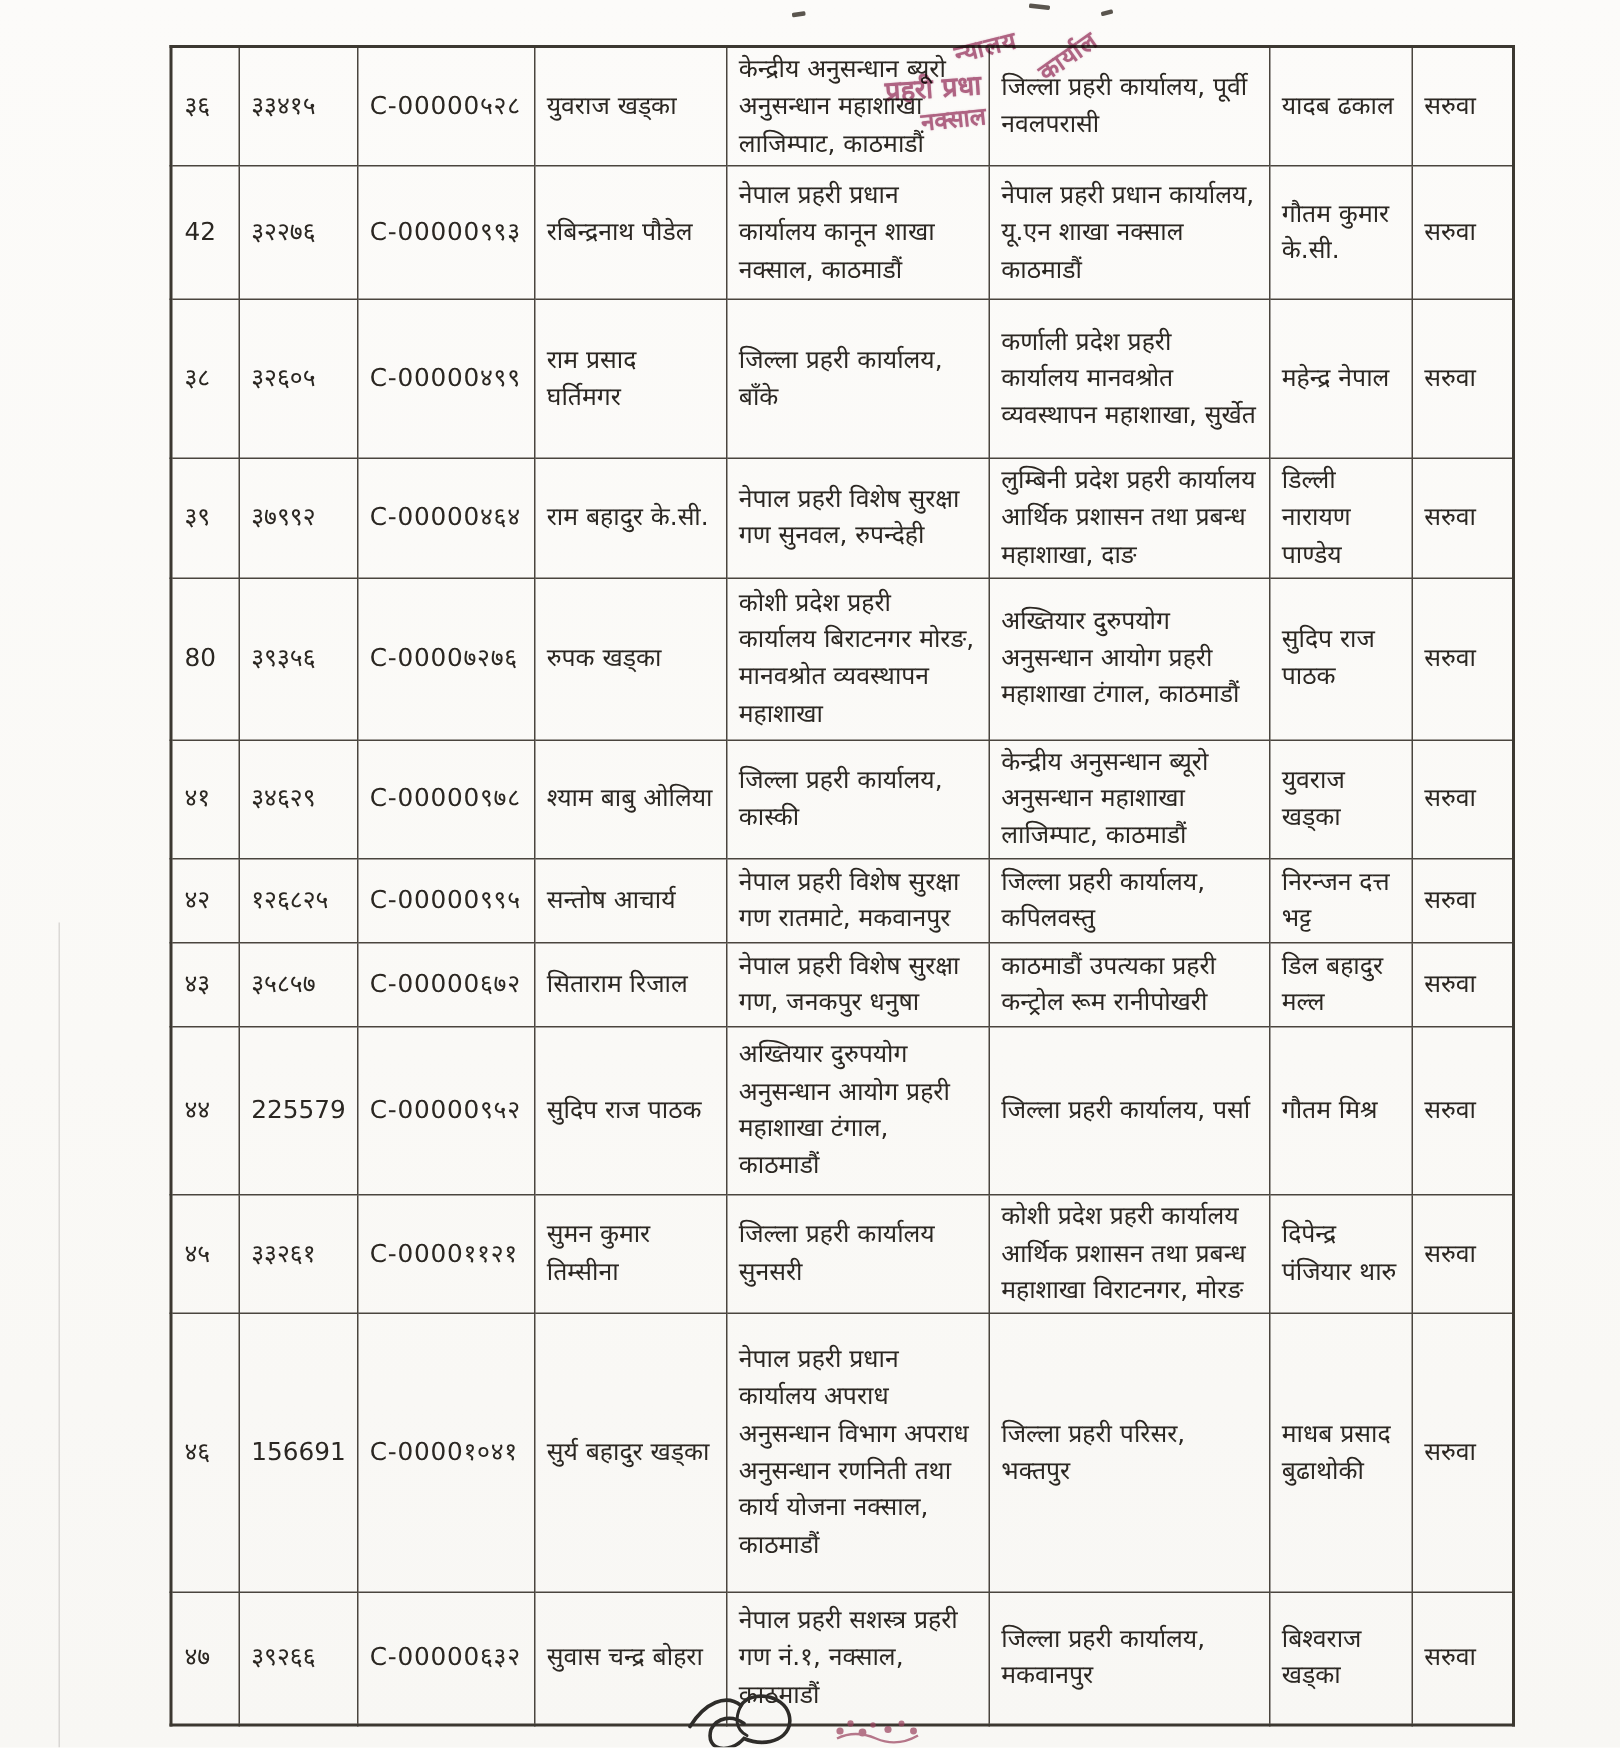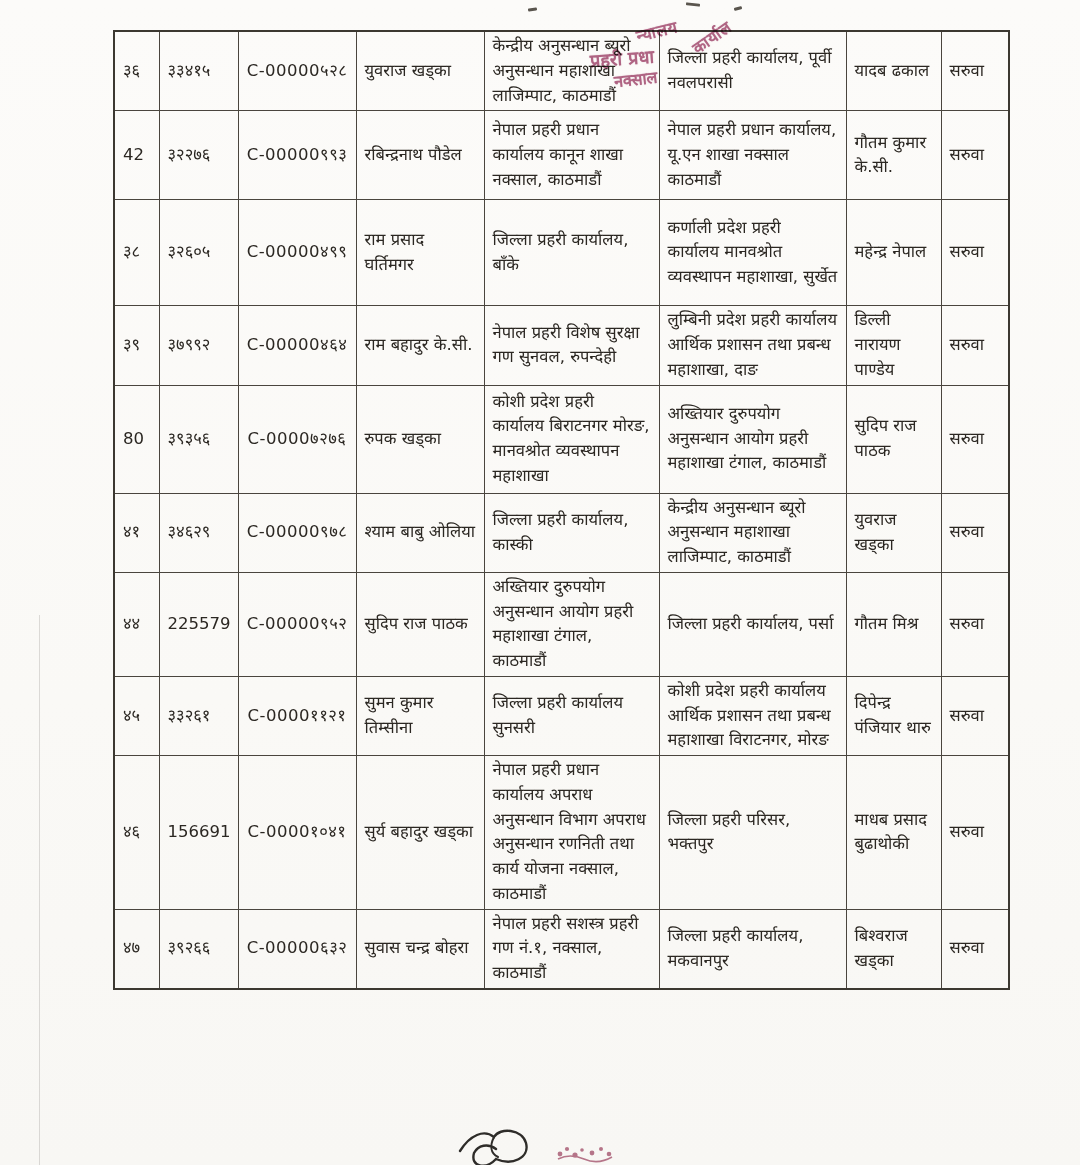--- a/index.html
+++ b/index.html
@@ -25,21 +25,21 @@
   table.doc{border:2px solid #3c3831;}
   table.doc td{
     border:1px solid #4a453e;
     padding:2px 8px;
     vertical-align:middle;
     font-size:16.5px;
     line-height:1.5;
     overflow:hidden;
   }
   td.c{}
-  td.code{text-align:center;font-size:15.5px;letter-spacing:.5px;}
+  td.code{font-size:15.5px;letter-spacing:.5px;}
   tr:nth-child(1){height:77px}
   tr:nth-child(2){height:89px}
   tr:nth-child(3){height:106px}
   tr:nth-child(4){height:79px}
   tr:nth-child(5){height:108px}
   tr:nth-child(6){height:78px}
   tr:nth-child(7){height:56px}
   tr:nth-child(8){height:56px}
   tr:nth-child(9){height:112px}
   tr:nth-child(10){height:75px}
@@ -132,20 +132,40 @@
         <td class="c">सरुवा</td>
       </tr>
       <tr>
         <td class="c">४१</td>
         <td class="c">३४६२९</td>
         <td class="code">C-00000९७८</td>
         <td>श्याम बाबु ओलिया</td>
         <td>जिल्ला प्रहरी कार्यालय, कास्की</td>
         <td>केन्द्रीय अनुसन्धान ब्यूरो अनुसन्धान महाशाखा लाजिम्पाट, काठमाडौं</td>
         <td>युवराज खड्का</td>
+        <td class="c">सरुवा</td>
+      </tr>
+      <tr>
+        <td class="c">४२</td>
+        <td class="c">१२६८२५</td>
+        <td class="code">C-00000९९५</td>
+        <td>सन्तोष आचार्य</td>
+        <td>नेपाल प्रहरी विशेष सुरक्षा गण रातमाटे, मकवानपुर</td>
+        <td>जिल्ला प्रहरी कार्यालय, कपिलवस्तु</td>
+        <td>निरन्जन दत्त भट्ट</td>
+        <td class="c">सरुवा</td>
+      </tr>
+      <tr>
+        <td class="c">४३</td>
+        <td class="c">३५८५७</td>
+        <td class="code">C-00000६७२</td>
+        <td>सिताराम रिजाल</td>
+        <td>नेपाल प्रहरी विशेष सुरक्षा गण, जनकपुर धनुषा</td>
+        <td>काठमाडौं उपत्यका प्रहरी कन्ट्रोल रूम रानीपोखरी</td>
+        <td>डिल बहादुर मल्ल</td>
         <td class="c">सरुवा</td>
       </tr>
       <tr>
         <td class="c">४४</td>
         <td class="c">225579</td>
         <td class="code">C-00000९५२</td>
         <td>सुदिप राज पाठक</td>
         <td>अख्तियार दुरुपयोग अनुसन्धान आयोग प्रहरी महाशाखा टंगाल, काठमाडौं</td>
         <td>जिल्ला प्रहरी कार्यालय, पर्सा</td>
         <td>गौतम मिश्र</td>

